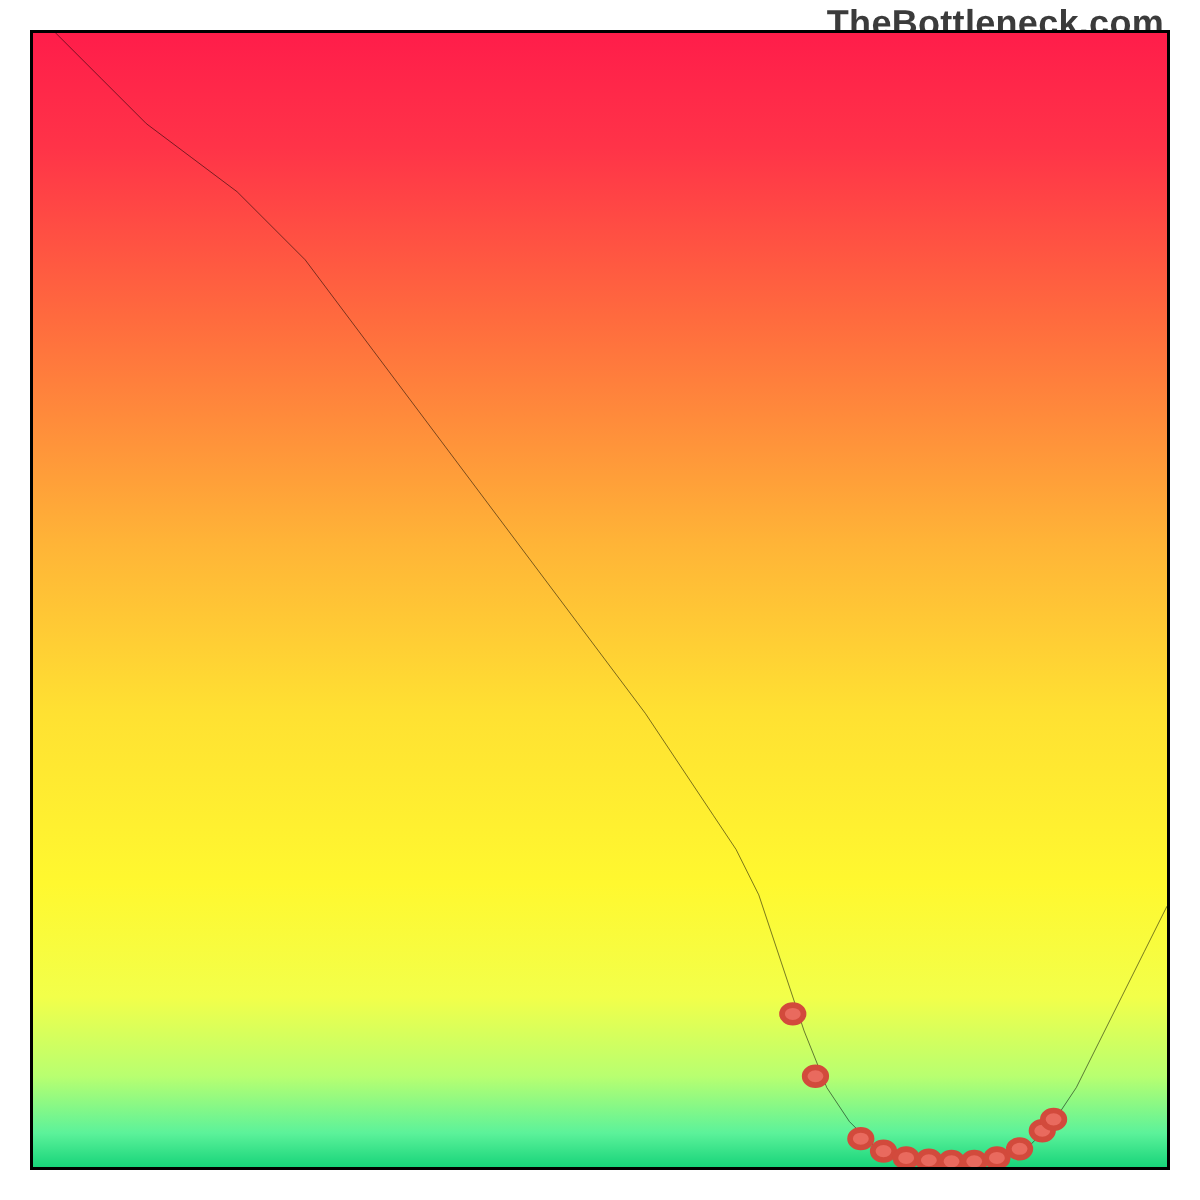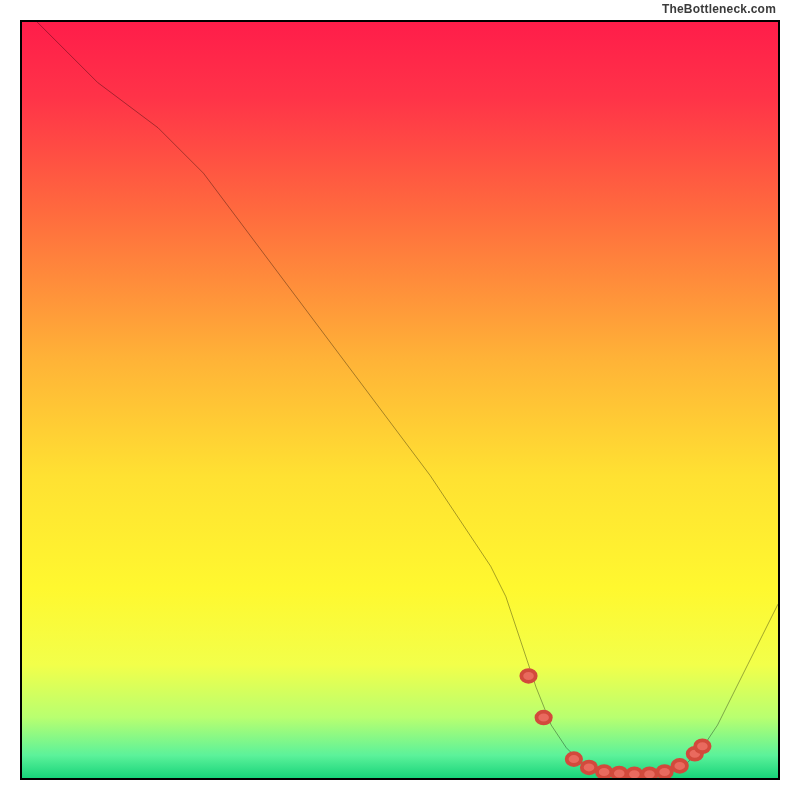--- a/index.html
+++ b/index.html
@@ -27,21 +27,21 @@
     overflow: hidden;
   }
   .gradient-bg {
     position: absolute;
     inset: 0;
   }
   .watermark {
     position: absolute;
     top: 2px;
     right: 24px;
-    font-size: 12px;
+    font-size: 24px;
     font-weight: 600;
     color: #3b3b3b;
     letter-spacing: 0.2px;
   }
   svg.curve {
     position: absolute;
     inset: 0;
     width: 100%;
     height: 100%;
   }

